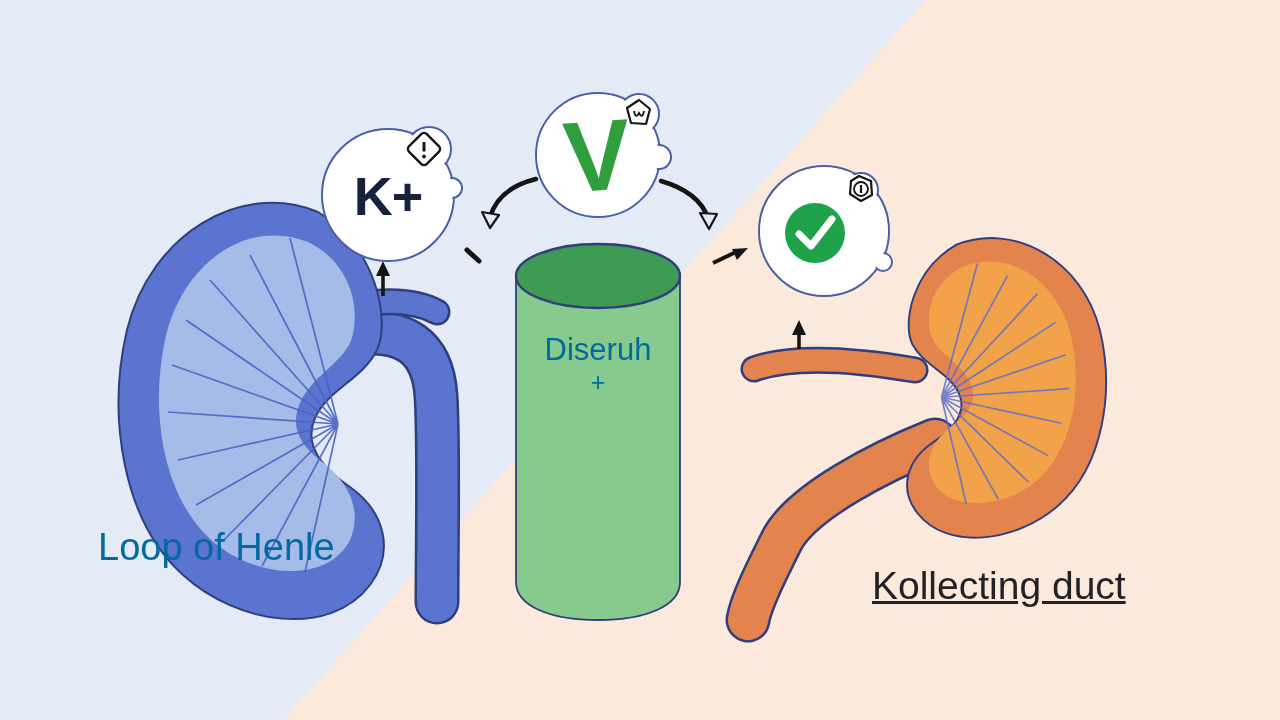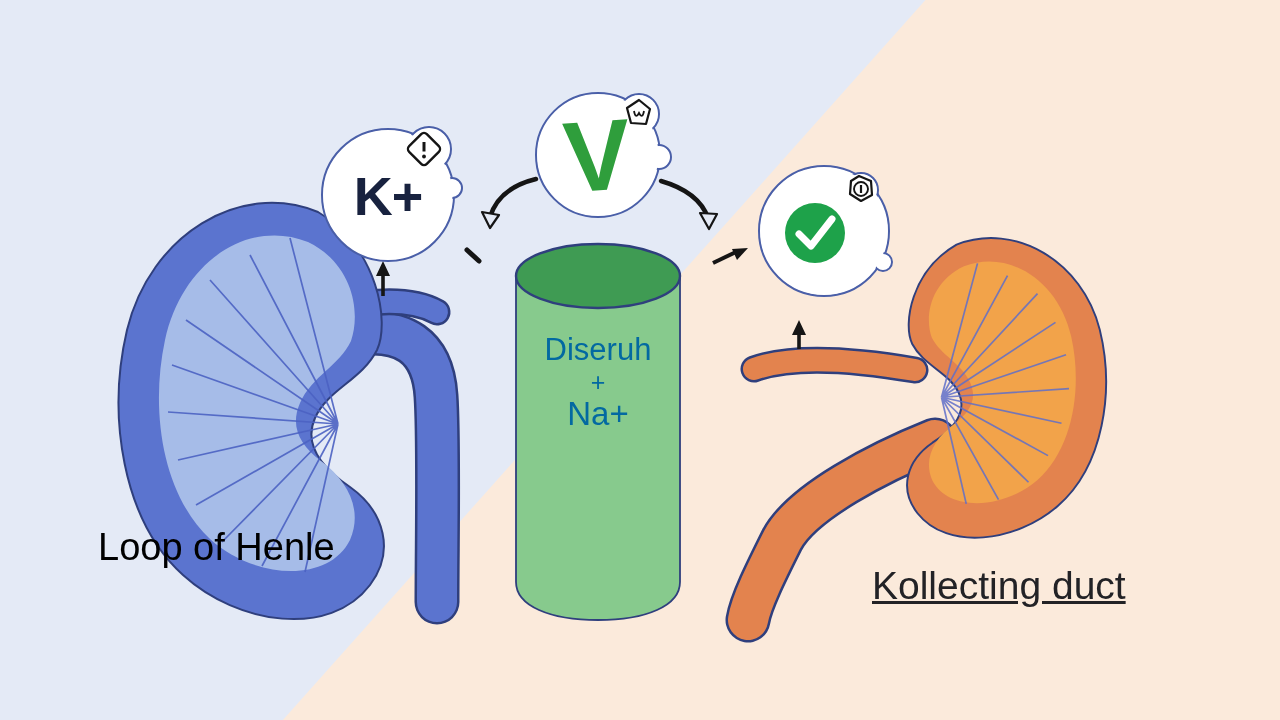--- a/index.html
+++ b/index.html
@@ -24,21 +24,21 @@
     left:597px;top:158px;transform:translate(-50%,-52%) rotate(-4deg);
     font-size:100px;font-weight:700;color:var(--v-green,#2f9e3c);
   }
   .cyl-text{
     left:598px;top:333px;transform:translate(-50%,0);
     text-align:center;color:#0369a1;line-height:1.12;
   }
   .cyl-line1{font-size:31px;}
   .cyl-line2{font-size:25px;}
   .cyl-line3{font-size:33px;}
-  .caption{color:#000000;}
+  .caption{color:#0369a1;}
   .caption-left{left:98px;top:526px;font-size:38px;}
   .caption-right{left:872px;top:564px;font-size:39px;color:#222226;text-decoration:underline;}
 </style>
 </head>
 <body>
 
 <div class="stage">
 
   <div class="bg bg-left"></div>
   <div class="bg bg-right"></div>
@@ -153,19 +153,18 @@
       </g>
     </g>
   </svg>
 
   <div class="txt kplus-label">K+</div>
   <div class="txt v-label">V</div>
 
   <div class="txt cyl-text">
     <div class="cyl-line1">Diseruh</div>
     <div class="cyl-line2">+</div>
-    <div class="cyl-line3">Na+</div>
   </div>
 
   <div class="txt caption caption-left">Loop of Henle</div>
   <div class="txt caption caption-right">Kollecting duct</div>
 
 </div>
 
 </body></html>

